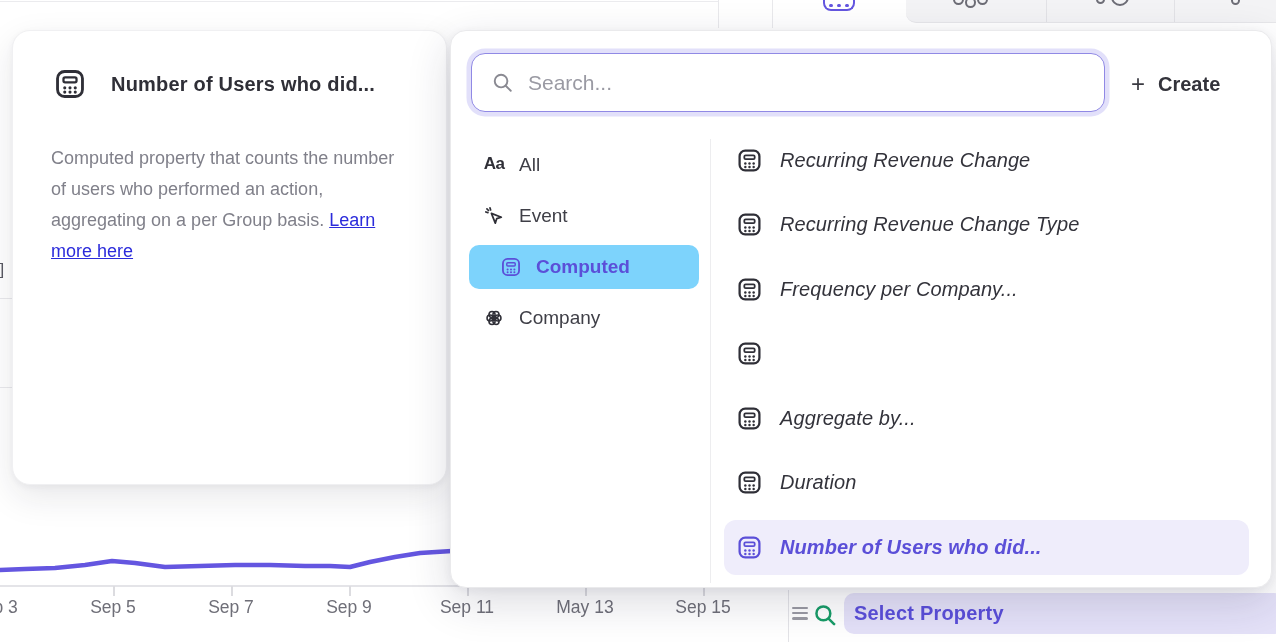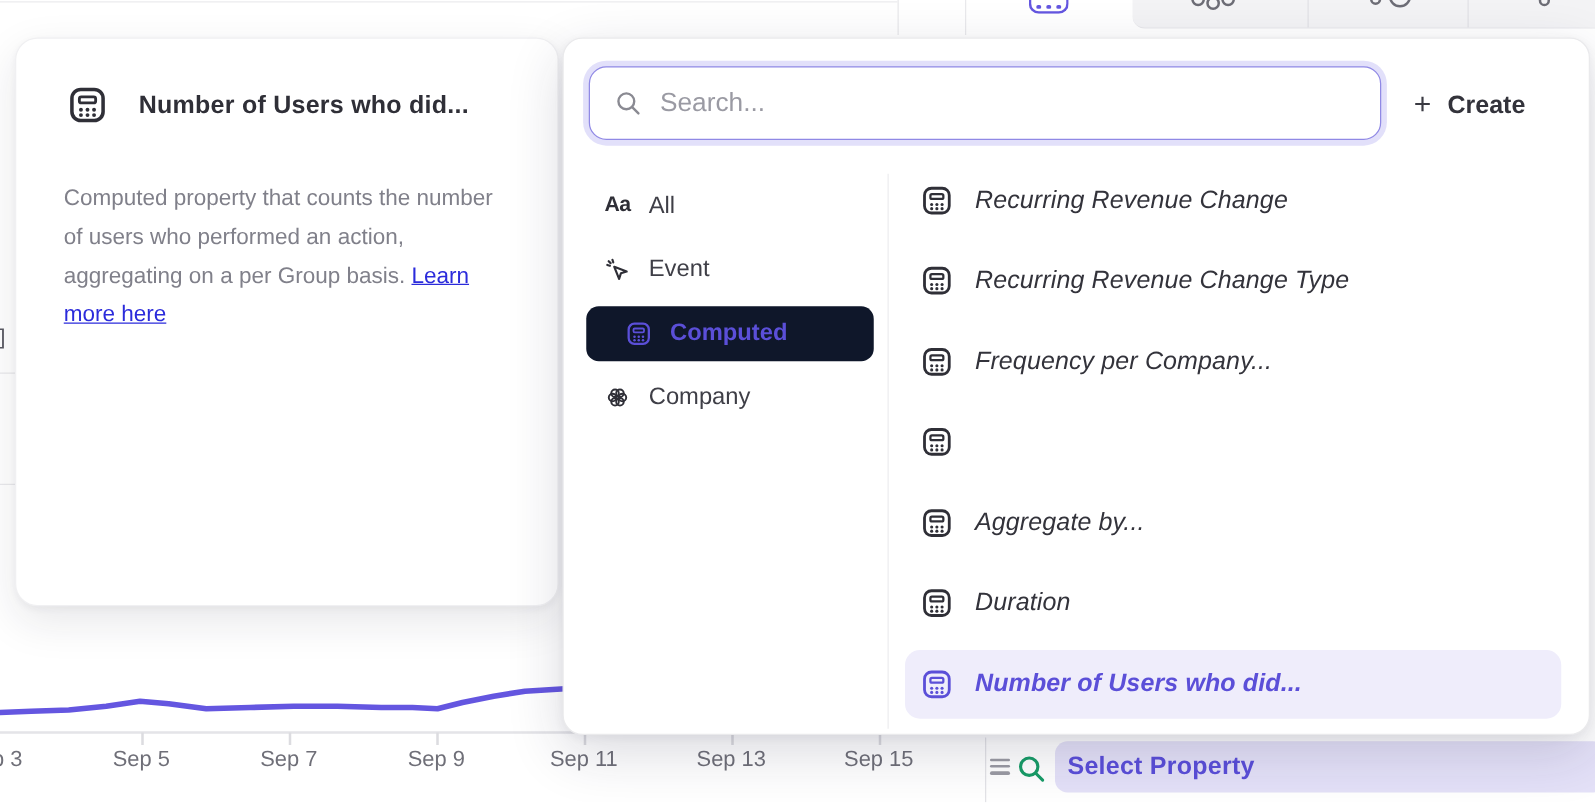--- a/index.html
+++ b/index.html
@@ -60,21 +60,21 @@
     font-family:"Liberation Sans", sans-serif; font-size:21px; color:#33333b; outline:none; }
   .search-input::placeholder { color:#9a9aa3; }
   .search-icon { position:absolute; left:20px; top:18px; width:23px; height:23px; color:#8a8a92; pointer-events:none; }
   .create-btn { position:absolute; left:680px; top:36px; width:120px; height:34px;
     display:flex; align-items:center; gap:13px; background:none; border:none; cursor:pointer; }
   .create-plus { font-size:24px; font-weight:400; color:#3a3a42; line-height:1; }
   .create-label { font-size:20px; font-weight:700; color:#33333b; font-family:"Liberation Sans", sans-serif; }
 
   .cat-col { position:absolute; left:18px; top:112px; width:230px; display:flex; flex-direction:column; gap:7px; }
   .cat-row { height:44px; border-radius:10px; display:flex; align-items:center; padding-left:14px; gap:14px; cursor:pointer; }
-  .cat-row.active { background:#0f172a;padding-left:31px; }
+  .cat-row.active { background:#7dd3fc;padding-left:31px; }
   .cat-icon { width:22px; height:22px; color:#2f2f37; display:flex; align-items:flex-start; justify-content:center; flex:0 0 22px; }
   .cat-row.active .cat-icon { color:#5b4fd8; }
   .cat-label { font-size:19px; font-weight:500; color:#3f3f47; }
   .cat-row.active .cat-label { color:#5b4fd8; font-weight:700; }
   .aa-glyph { font-size:17px; font-weight:700; color:#2f2f37; letter-spacing:-0.5px; }
 
   .panel-vdivider { position:absolute; left:259px; top:108px; width:1px; height:444px; background:#ededef; }
 
   .prop-col { position:absolute; left:273px; top:97px; width:525px; display:flex; flex-direction:column; }
   .prop-row { height:64.5px; display:flex; align-items:center; cursor:pointer; position:relative; }
@@ -130,21 +130,21 @@
         <div class="x-label" style="left: -45px;">Sep 3</div>
         <div class="x-tick" style="left: 113px;"></div>
         <div class="x-label" style="left: 73px;">Sep 5</div>
         <div class="x-tick" style="left: 231px;"></div>
         <div class="x-label" style="left: 191px; text-align: center;">Sep 7</div>
         <div class="x-tick" style="left: 349px;"></div>
         <div class="x-label" style="left: 309px;">Sep 9</div>
         <div class="x-tick" style="left: 467px;"></div>
         <div class="x-label" style="left: 427px;">Sep 11</div>
         <div class="x-tick" style="left: 585px;"></div>
-        <div class="x-label" style="left: 545px;">Sep 13</div>
+        <div class="x-label" style="left: 545px;">May 13</div>
         <div class="x-tick" style="left: 703px;"></div>
         <div class="x-label" style="left: 663px;">Sep 15</div>
       </div>
 
     <div class="bb-vline"></div>
     <div class="hamburger">
         <span></span>
         <span></span>
         <span></span>
       </div>

